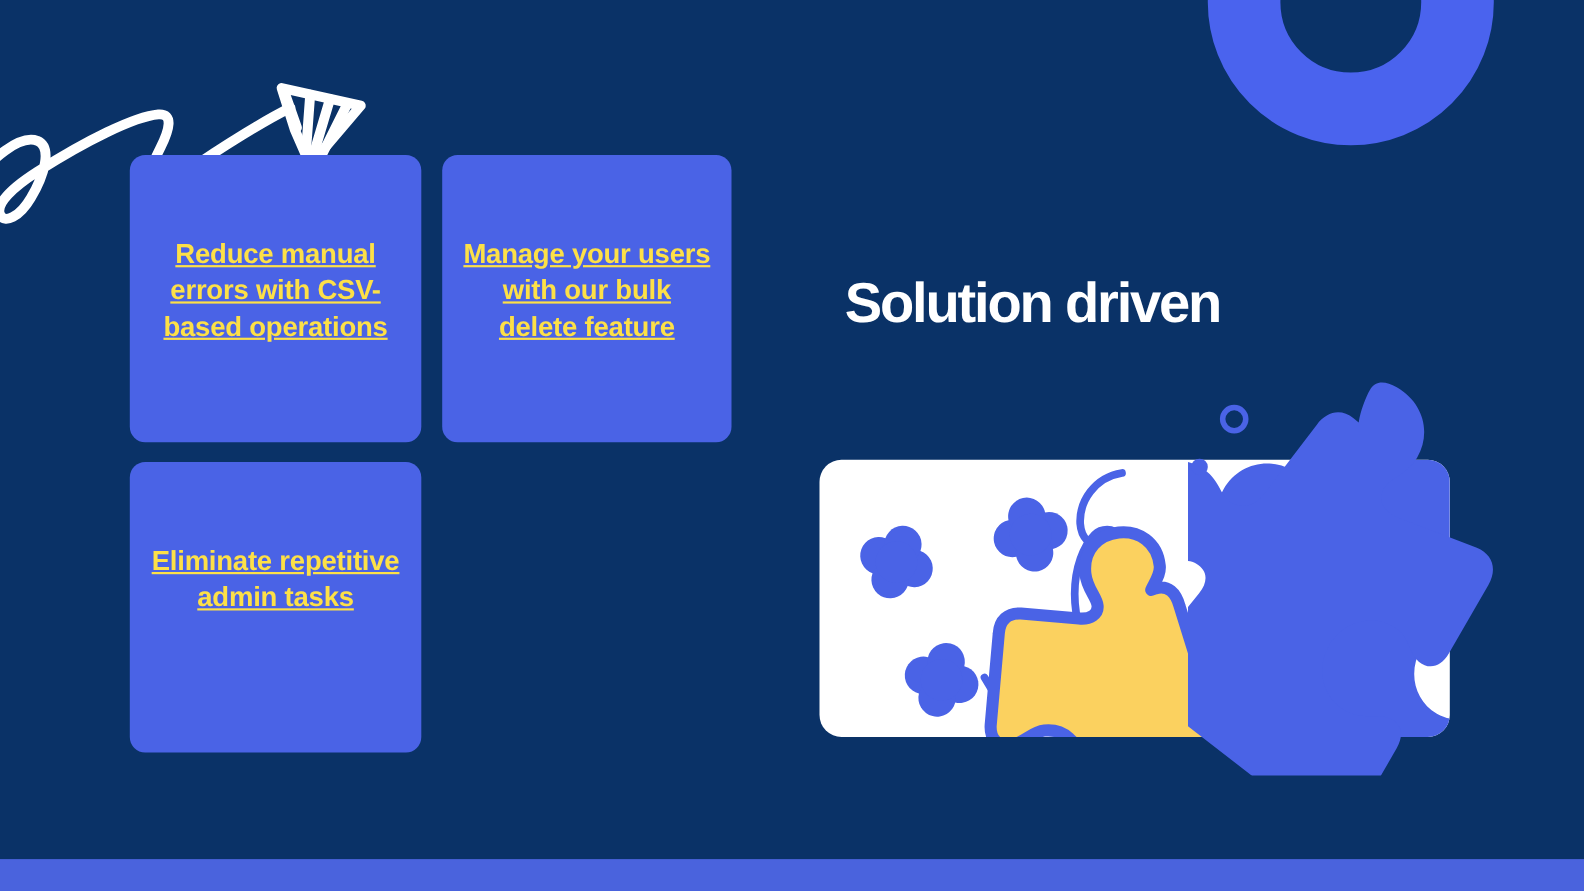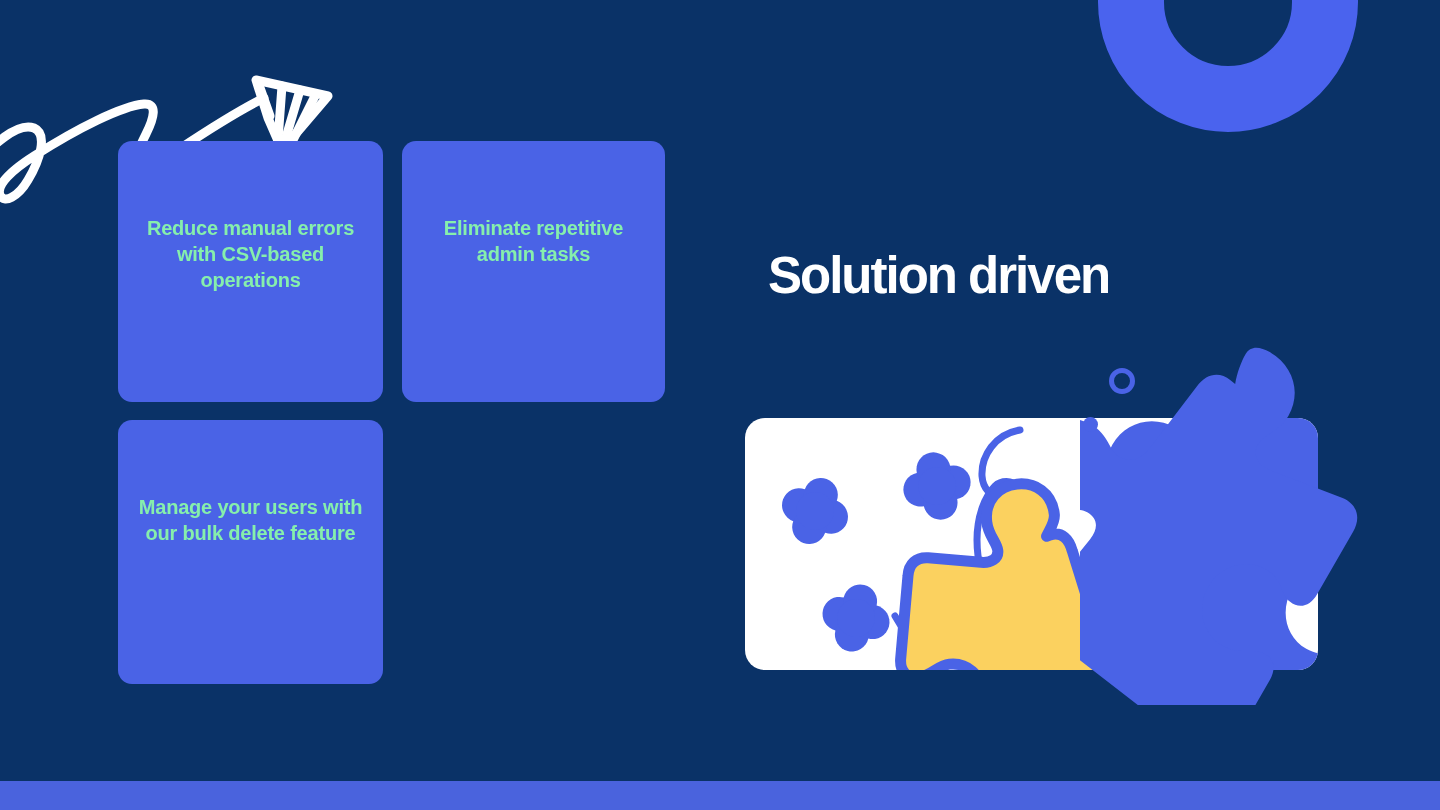--- a/index.html
+++ b/index.html
@@ -39,26 +39,27 @@
     grid-template-rows:261px 264px;
     column-gap:19px; row-gap:18px;
   }
   .feature-card{
     background:#4a63e6;
     border-radius:14px;
     display:flex; align-items:flex-start; justify-content:center;
     padding:74px 18px 0 18px;
   }
   .feature-card .card-text{
-    color:#86efac;
-    font-size:20px;
+    color:#fde047;
+    font-size:25px;
     line-height:1.31;
     font-weight:bold;
     text-align:center;
     letter-spacing:-0.2px;
+    text-decoration:underline;
   }
 
   
   #page-title{
     position:absolute; left:768px; top:250px;
     color:#ffffff;
     font-size:51px;
     font-weight:bold;
     letter-spacing:-2px;
     line-height:1;
@@ -105,24 +106,24 @@
       <path d="M 318 38 L 302 92"></path>
       <path d="M 334 42 L 308 94"></path>
     </g>
   </svg>
 
   <div id="card-grid">
     <div class="feature-card">
       <div class="card-text">Reduce manual errors with CSV-based operations</div>
     </div>
     <div class="feature-card">
-      <div class="card-text">Eliminate repetitive admin tasks</div>
+      <div class="card-text">Manage your users with our bulk delete feature</div>
     </div>
     <div class="feature-card">
-      <div class="card-text">Manage your users with our bulk delete feature</div>
+      <div class="card-text">Eliminate repetitive admin tasks</div>
     </div>
   </div>
 
   <div id="page-title">Solution driven</div>
 
   <div id="illustration-panel">
     <svg id="panel-svg" width="573" height="252" viewBox="0 0 573 252">
 
       <g fill="#4a63e6">
         <g transform="translate(70,93) rotate(20)">

